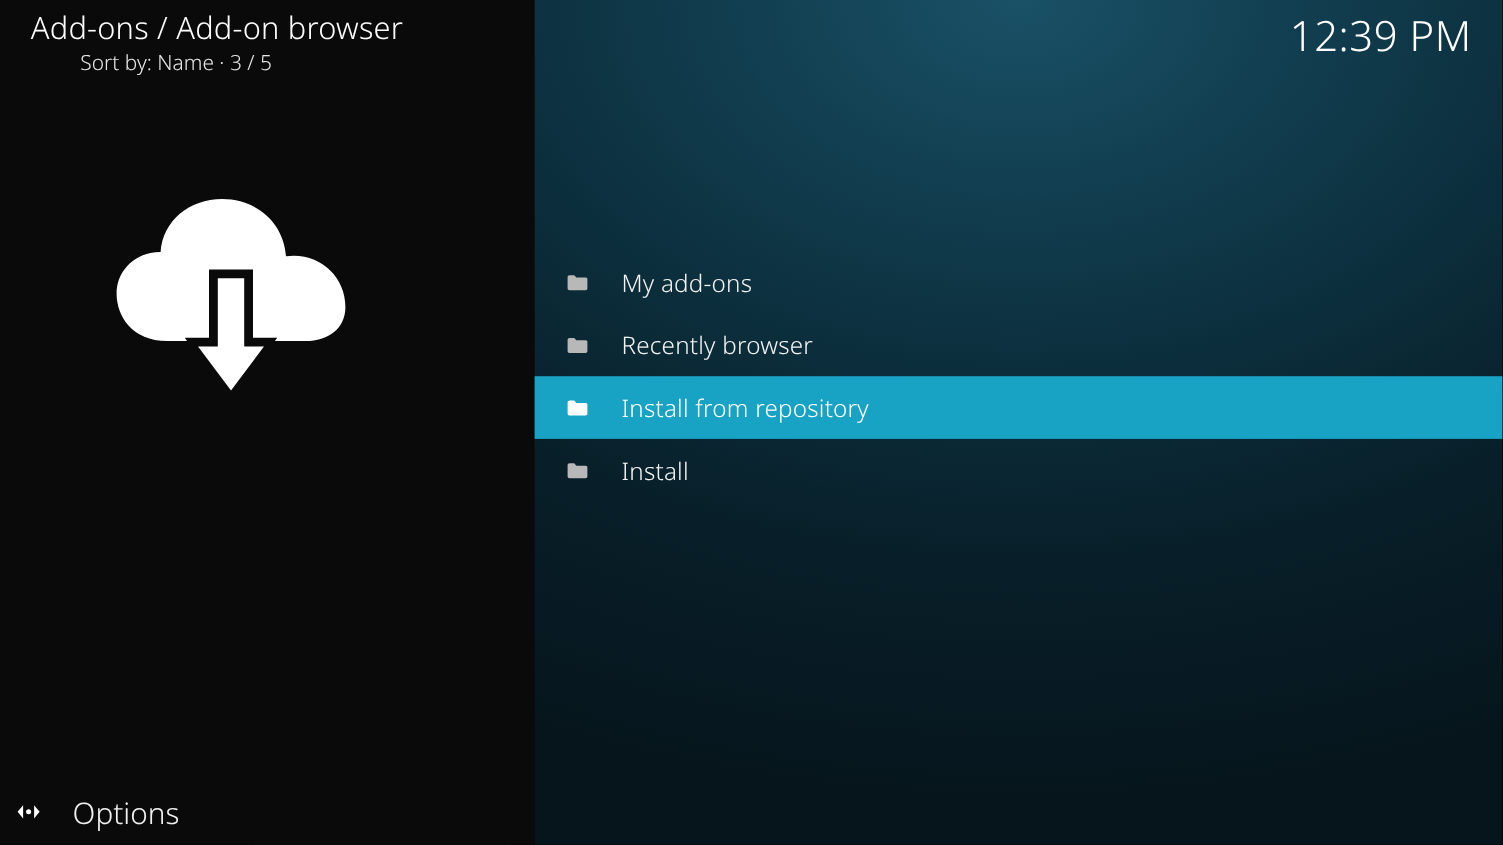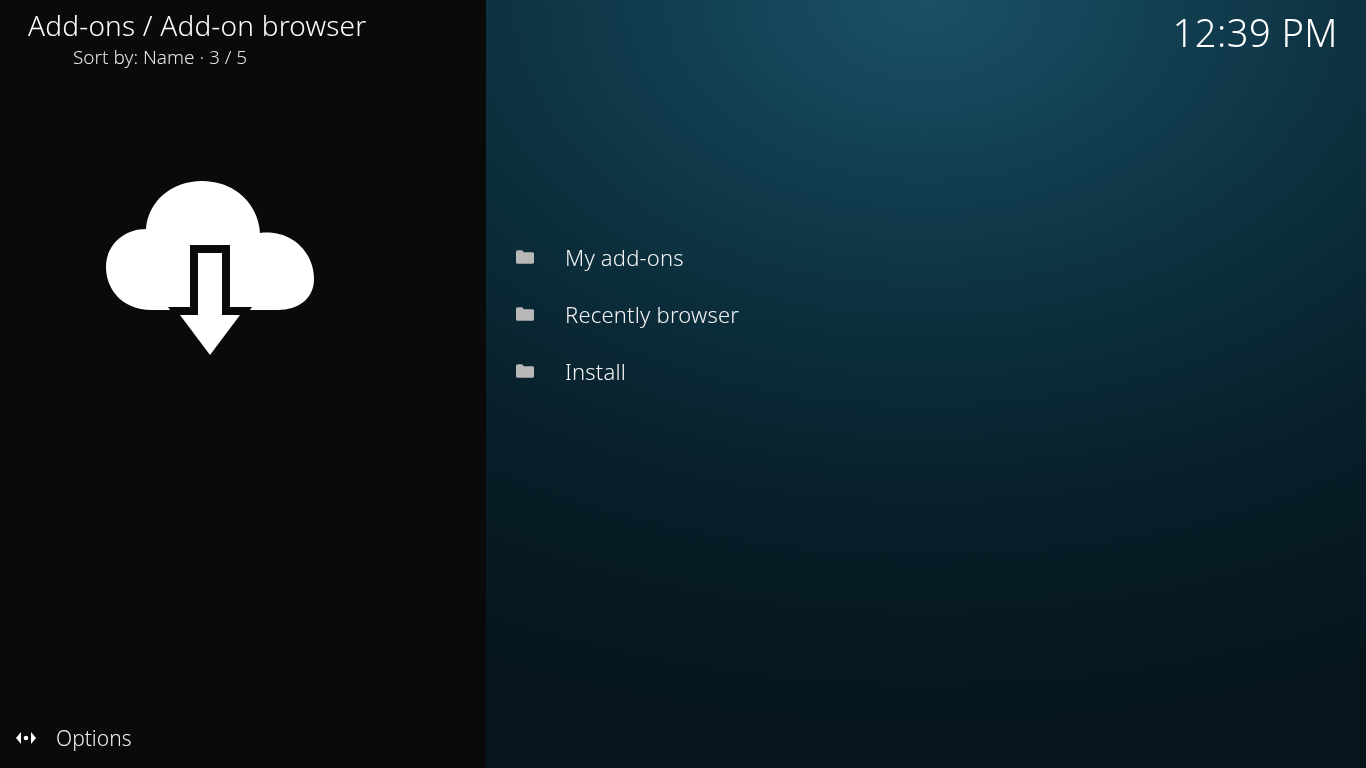--- a/index.html
+++ b/index.html
@@ -60,23 +60,24 @@
     cursor: pointer;
   }
   .options-icon {
     width: 24px;
     height: 24px;
     display: inline-flex;
     align-items: center;
     justify-content: center;
   }
   .options-label {
-    font-size: 21px;
+    font-size: 27px;
     font-weight: 300;
     color: #f0f0f0;
+    margin-left: 10px;
   }
   .main {
     flex: 1;
     height: 768px;
     background: radial-gradient(ellipse 120% 95% at 50% 0%, #1a5166 0%, #124052 22%, #0c2f3d 45%, #081f29 70%, #06151c 100%);
     position: relative;
     padding-left: 43px;
   }
   .clock {
     position: absolute;
@@ -194,20 +195,28 @@
 
       <div class="list-item">
         <span class="item-icon">
           <svg class="folder-svg" width="20" height="16" viewBox="0 0 20 16">
               <path d="M1 3 C1 2 1.5 1.2 3 1.2 L7 1.2 L9 3.3 L17.5 3.3 C18.6 3.3 19 4 19 5 L19 13 C19 14 18.4 14.8 17.3 14.8 L2.7 14.8 C1.6 14.8 1 14 1 13 Z"></path>
             </svg>
         </span>
         <span class="item-label">Recently browser</span>
       </div>
 
+      <div class="list-item selected">
+        <span class="item-icon">
+          <svg class="folder-svg" width="20" height="16" viewBox="0 0 20 16">
+              <path d="M1 3 C1 2 1.5 1.2 3 1.2 L7 1.2 L9 3.3 L17.5 3.3 C18.6 3.3 19 4 19 5 L19 13 C19 14 18.4 14.8 17.3 14.8 L2.7 14.8 C1.6 14.8 1 14 1 13 Z"></path>
+            </svg>
+        </span>
+        <span class="item-label">Install from repository</span>
+      </div>
 
 
       <div class="list-item">
         <span class="item-icon">
           <svg class="folder-svg" width="20" height="16" viewBox="0 0 20 16">
               <path d="M1 3 C1 2 1.5 1.2 3 1.2 L7 1.2 L9 3.3 L17.5 3.3 C18.6 3.3 19 4 19 5 L19 13 C19 14 18.4 14.8 17.3 14.8 L2.7 14.8 C1.6 14.8 1 14 1 13 Z"></path>
             </svg>
         </span>
         <span class="item-label">Install</span>
       </div>

